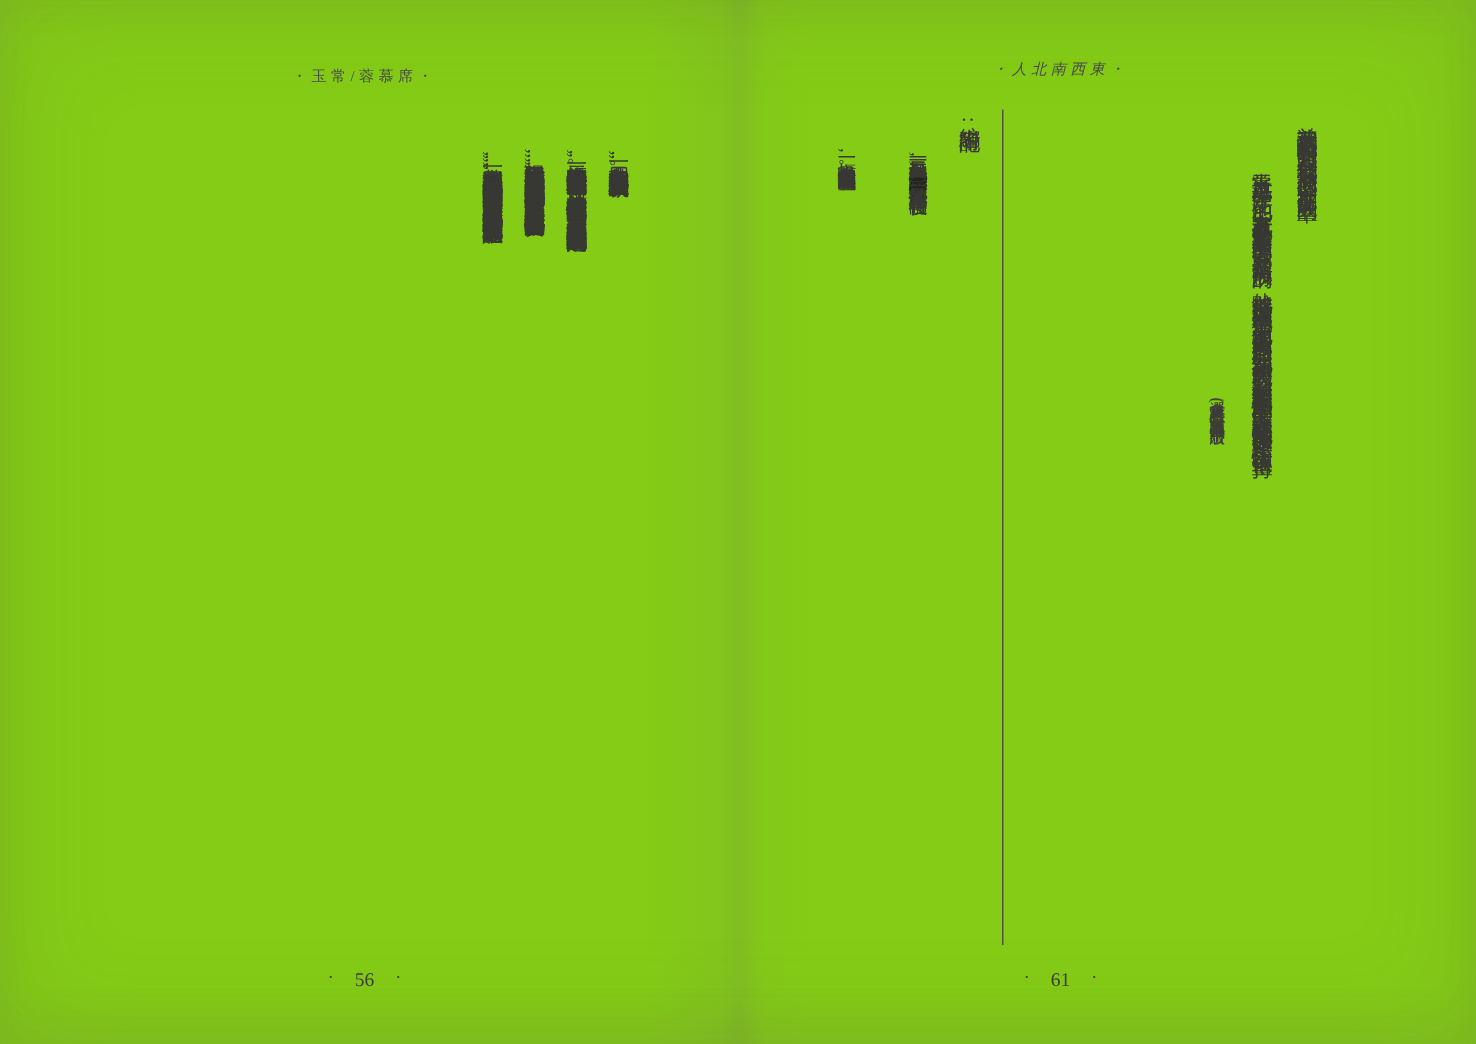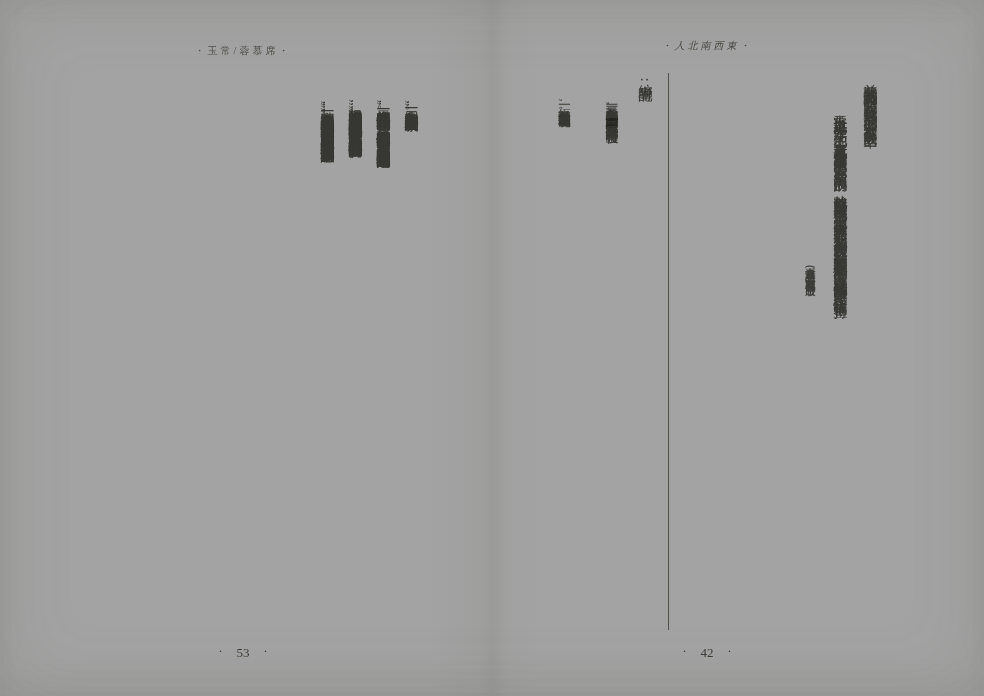--- a/index.html
+++ b/index.html
@@ -1,19 +1,19 @@
 <!DOCTYPE html>
 <html><head>
 <meta charset="utf-8">
 <style>
   html,body{margin:0;padding:0;background:#d8d8d5;}
   .stage{
     position:relative;
     width:984px;height:696px;
-    background:#a3a3a3;
+    background:#84cc16;
     overflow:hidden;
     font-family:"Liberation Serif","DejaVu Serif",serif;
     color:#353535;
   }
   .stage::before{
     content:"";
     position:absolute;inset:0;
     box-shadow:
       inset 0 0 70px 6px rgba(96,96,88,0.13),
       inset 0 -16px 26px rgba(96,96,88,0.08),
@@ -118,21 +118,21 @@
     <div class="running-head rh-left">・玉常/蓉慕席・</div>
 
     <div class="vbody main-left">
       <p class="para">一九六四年秋天,剛到布魯塞爾不久,就在朋友家裏看到了常玉的畫。</p>
       <p class="para">大概是十二號左右的小小橫幅,比平常的尺寸要更狹長一點,茶褐的底色上畫着橫枝的菊花。枝幹墨綠,花瓣原來應該是潔白的,卻在畫家筆下帶着一層彷彿被時間慢慢染黃了的秋香色。畫布和油彩都是西方的,但是,畫面所呈現的卻是煙塵之後的中國,那種淡泊與寧靜的氣氛我有時候可以從父母的舊相簿裏感覺得到,是已經消逝了的二十年代的人文風華。</p>
       <p class="para">這種感覺是後來回想的時候才逐漸出現的,而在當時,年輕的我,正目眩神迷於西方美術的眞蹟,每天在博物館和美術館裏跑上跑下,心裏充滿的都是米開朗基羅和羅丹那些氣勢逼人的作品,對於常玉這張顏色黯淡的小畫,並没有什麼興趣。倒是聽朋友說的關於他如何錯過一次又一次機緣的那些故事,讓我印象深刻,眞是個脾氣古怪的畫家啊!</p>
       <p class="para">其實,一九〇〇年出生於四川富商之家,十七歲進上海的美術學校,十九歲留學日本,二十歲就到了巴黎的常玉,應該算是幼有大志而又很幸運的年輕人。他在巴黎也確實有過一段狂熱的創作時期,參加展覽,結交藝術家,在二十八歲那年娶了一個法國侯爵的女兒,作品也得到收藏家的重視,應該算是很順利的了。</p>
     </div>
 
     <div class="folio folio-left">
-      <span class="folio-dot">·</span><span class="folio-num">53</span><span class="folio-dot">·</span>
+      <span class="folio-dot">·</span><span class="folio-num">56</span><span class="folio-dot">·</span>
     </div>
   </section>
 
   <section class="page right">
     <div class="running-head rh-right">・人北南西東・</div>
 
     <div class="vbody main-right">
       <p class="para">並讓我們意識到人的眼光之短窄,我們往往只看那成功的一個,卻從不見那失敗的一羣。</p>
       <p class="para indent2">常玉逝世迄今已二十餘年,他的一生,充其量也不過是巴黎芸芸衆生中的一個夢,夢是空幻了無痕跡的。他雖然是那麼消極無爲地生活着,他的後半生如被蠱惑的命運,他卻藉着創作的表現,將極端的愁苦窮困化作悲劇性的美學,以致讓我們確知他的生命雖然終止,永恆卻依舊堅持。</p>
       <p class="para attribution">選自古月著「誘惑者」(大村出版社・民國八十年十一月出版)</p>
@@ -142,17 +142,17 @@
 
     <div class="vbody editor">
       <p class="ed-head">編者附記:</p>
       <div class="ed-body">
         <p class="para"><span>一九九二年五月二十一日的聯合副刊上,又是作家又是畫家的</span><span class="bold">席慕蓉</span><span>,也寫了一篇「</span><span class="bold">常玉</span><span>」,徵求她的同意,特附刊在後:</span></p>
         <p class="para excerpt">一幅畫,其實就是那個畫者的渴望和靈魂。</p>
       </div>
     </div>
 
     <div class="folio folio-right">
-      <span class="folio-dot">·</span><span class="folio-num">42</span><span class="folio-dot">·</span>
+      <span class="folio-dot">·</span><span class="folio-num">61</span><span class="folio-dot">·</span>
     </div>
   </section>
 
 </div>
 
 </body></html>

